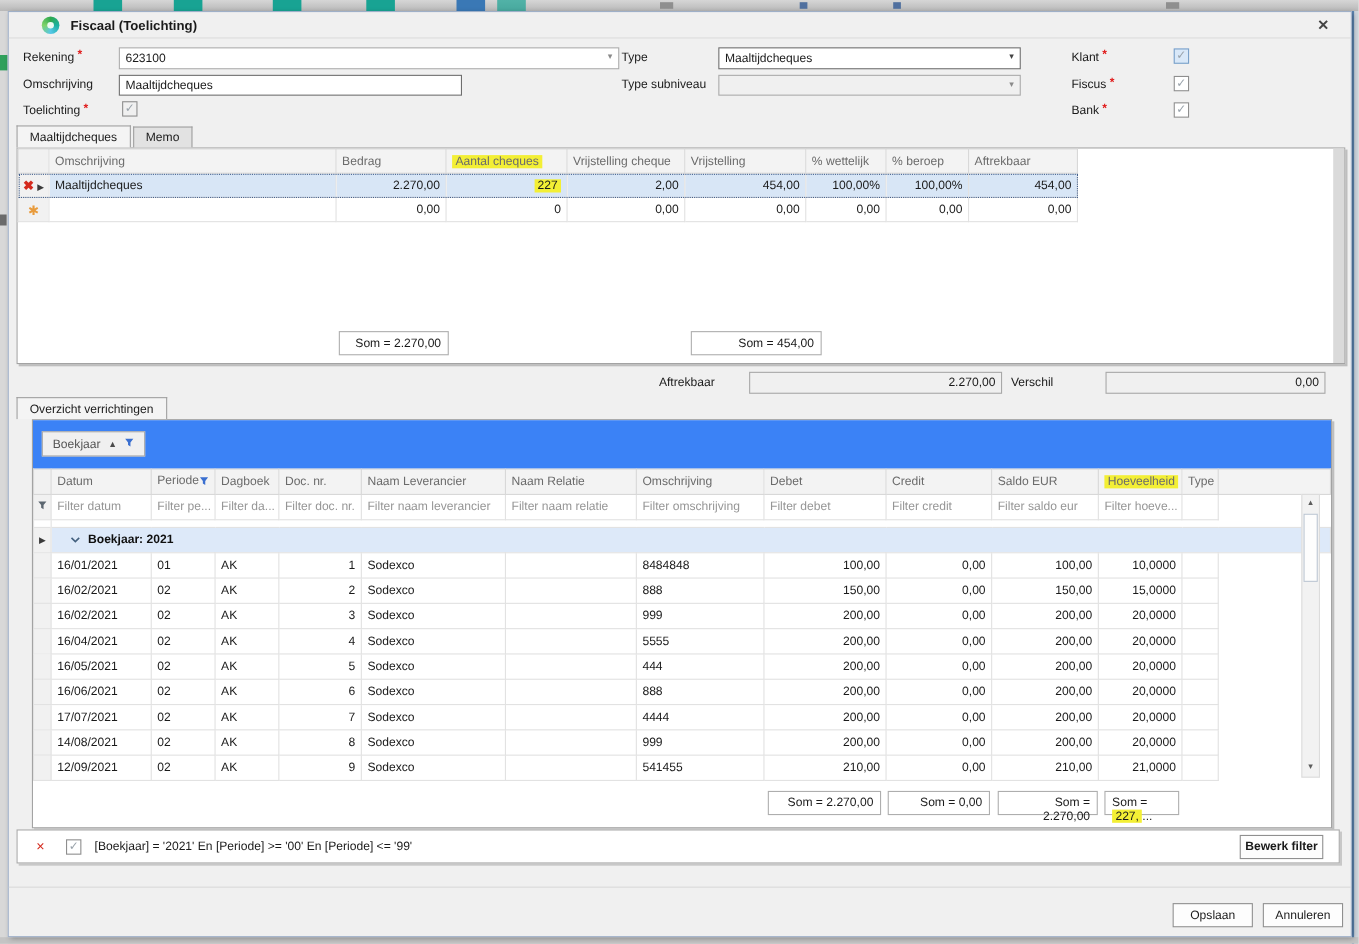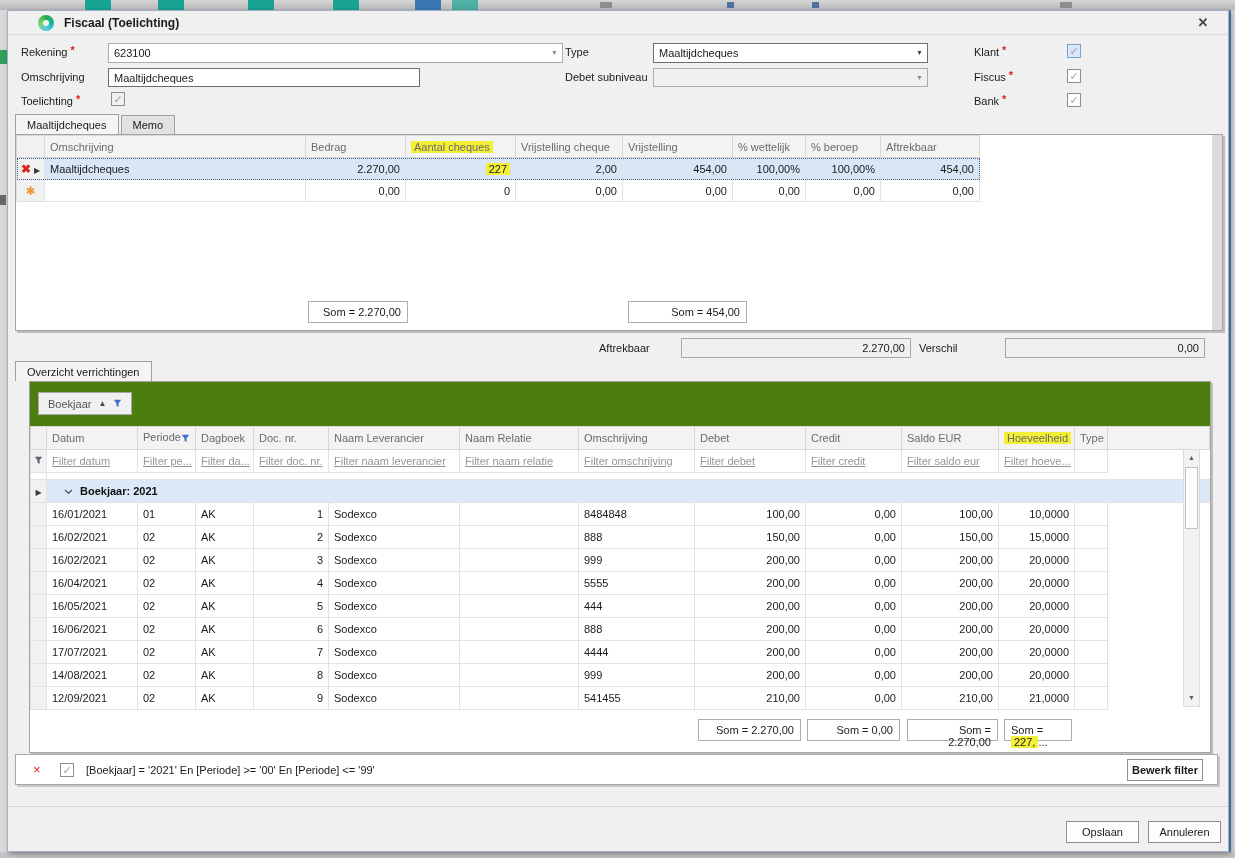--- a/index.html
+++ b/index.html
@@ -61,27 +61,27 @@
   #grid1-table tr.selected td.icon-cell { background:#f1f1f1; }
   .del-x { color:#d42a1e; font-weight:bold; font-size:12px; }
   .row-arrow { color:#3a3a3a; font-size:8px; margin-left:3px; }
   .new-star { color:#e89b3c; font-size:12px; }
   .g1-strip { position:absolute; right:0; top:0; bottom:0; width:10px; background:#dadada; }
 
   .sumbox { position:absolute; height:22px; background:#fff; border:1px solid #aeaeae; text-align:right; padding:4px 6px 0; }
   .sumbox.lalign { text-align:left; padding-left:6px; }
 
   
-  .groupbar { position:absolute; left:0; top:0; right:0; height:44px; background:#4d7c0f; }
+  .groupbar { position:absolute; left:0; top:0; right:0; height:44px; background:#3b82f6; }
   .groupbox { position:absolute; left:8px; top:10px; height:23px; border:1px solid #a8a8a8; display:flex; align-items:center; gap:7px; padding:0 9px; color:#555; background:#f0f0f0; }
   .sort-asc { font-size:8px; color:#4a4a4a; }
 
   #grid2-table { position:absolute; left:0; top:44px; width:1180px;border-radius:14px; }
   #grid2-table th, #grid2-table td { height:23px; }
-  #grid2-table td.filter-cell { color:#969696;text-decoration:underline; }
+  #grid2-table td.filter-cell { color:#969696; }
   #grid2-table td.trail, #grid2-table tr.datarow td.trail { border:none; }
   #grid2-table th.trail { border-left:none; }
   #grid2-table tr.spacer td { height:7px; padding:0; border:none; }
   #grid2-table tr.spacer td.icon-cell { border-left:1px solid #e2e2e2; border-right:1px solid #e2e2e2; background:#fff; }
   #grid2-table td.group-td { background:#dde9f9; font-weight:bold; color:#101010; border-left:none; }
   .chev { display:inline-block; margin:0 7px 0 12px; }
 
   .funnel-wrap { float:right; margin-top:2px; }
 
   
@@ -145,21 +145,21 @@
     <span class="val">Maaltijdcheques</span>
     <span class="arrow" style="color:#444">▼</span>
   </div>
   <span class="lbl" style="left:966px;top:35px"><span>Klant</span><span class="star">*</span></span>
   <div class="cb blue" style="left:1059px;top:33px">✓</div>
 
   <span class="lbl" style="left:13px;top:60px">Omschrijving</span>
   <div class="field darkb" style="left:100px;top:57px;width:312px;height:19px">
     <span class="val">Maaltijdcheques</span>
   </div>
-  <span class="lbl" style="left:557px;top:60px">Debet subniveau</span>
+  <span class="lbl" style="left:557px;top:60px">Type subniveau</span>
   <div class="field dis" style="left:645px;top:57px;width:275px;height:19px">
     <span class="val"></span>
     <span class="arrow">▼</span>
   </div>
   <span class="lbl" style="left:966px;top:60px"><span>Fiscus</span><span class="star">*</span></span>
   <div class="cb" style="left:1059px;top:58px">✓</div>
 
   <span class="lbl" style="left:13px;top:84px"><span>Toelichting</span><span class="star">*</span></span>
   <div class="cb dis" style="left:103px;top:81px">✓</div>
   <span class="lbl" style="left:966px;top:84px"><span>Bank</span><span class="star">*</span></span>

